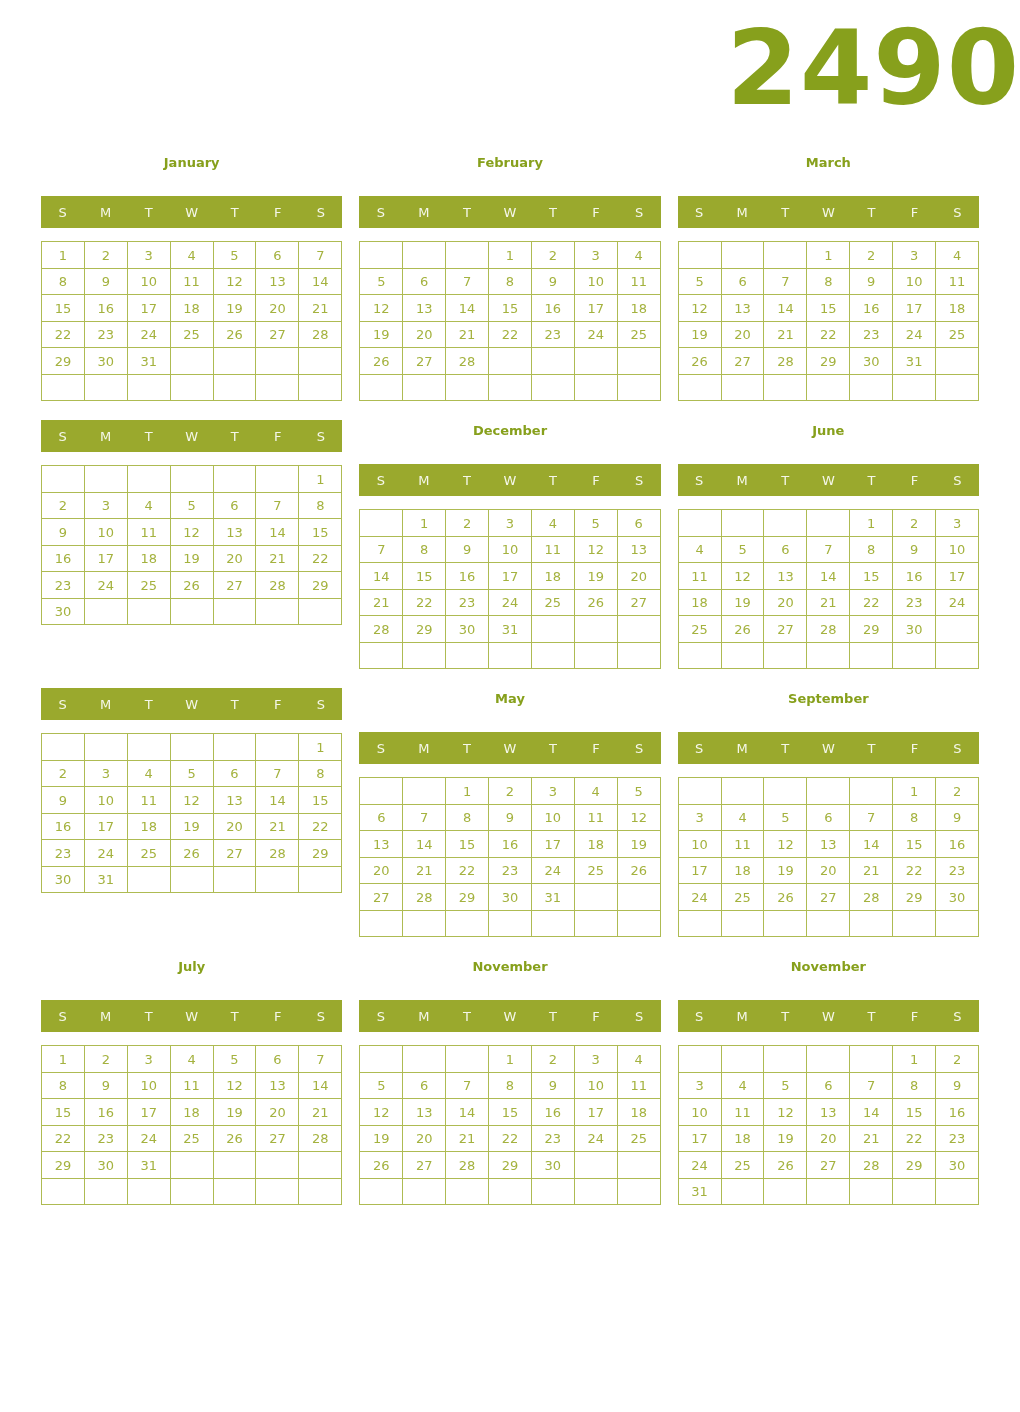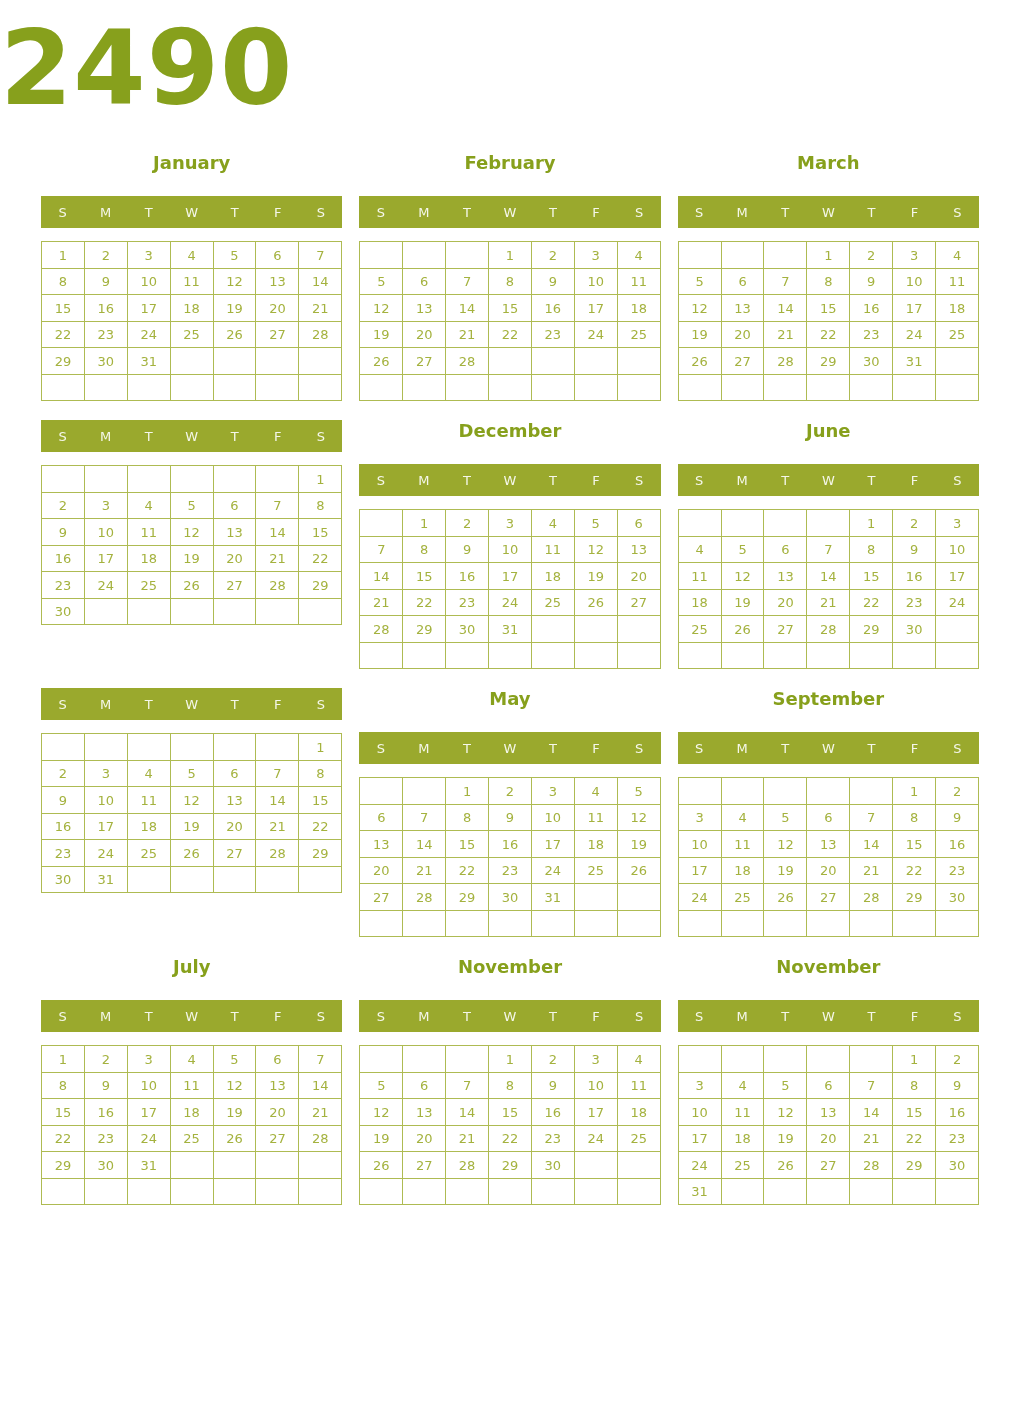--- a/index.html
+++ b/index.html
@@ -14,39 +14,39 @@
   html,body{margin:0;padding:0;}
   body{
     width:1020px;
     min-height:1412px;
     background:var(--page-bg);
     font-family:"DejaVu Sans","Liberation Sans",sans-serif;
   }
   .year-title{
     margin:0 0 28px 0;
     padding-top:12px;
-    text-align:left;
+    text-align:right;
     font-size:104px;
     line-height:1.08;
     font-weight:bold;
     color:var(--accent-dark);
     letter-spacing:1px;
   }
   .months{
     display:grid;
     grid-template-columns:repeat(3,1fr);
     column-gap:17px;
     row-gap:19px;
     margin:0 41px;
   }
   .month{width:100%;}
   .month-name{
     margin:0 0 22px 0;
     text-align:center;
-    font-size:18px;
+    font-size:13px;
     line-height:22px;
     font-weight:bold;
     color:var(--accent-dark);
   }
   .weekdays{
     display:grid;
     grid-template-columns:repeat(7,1fr);
     align-items:center;
     height:32px;
     background:var(--header-bg);

